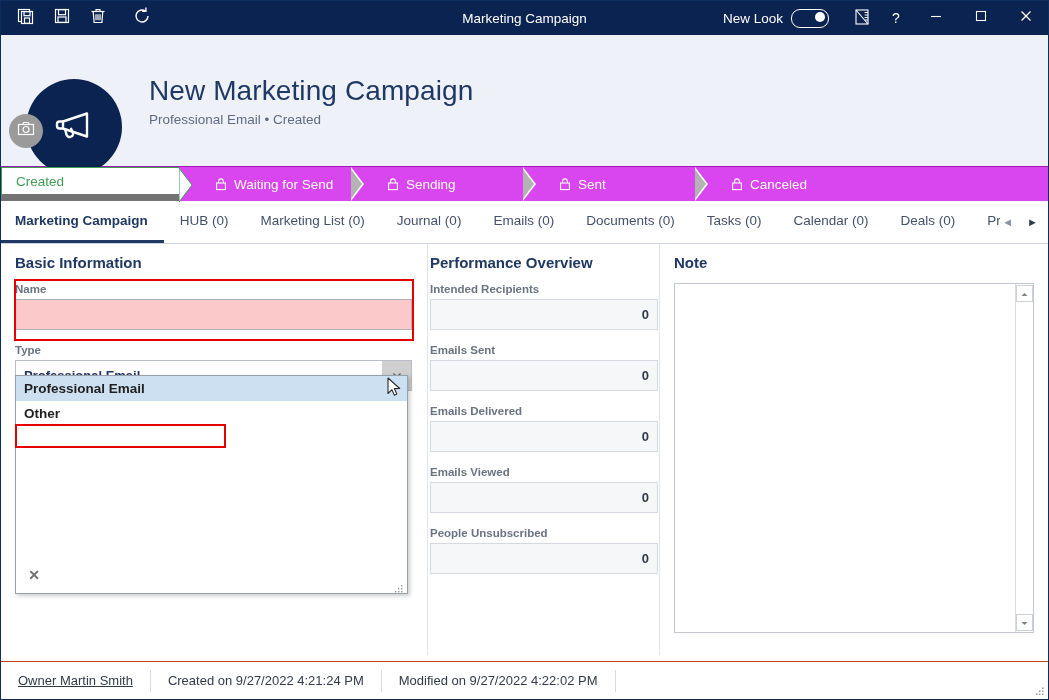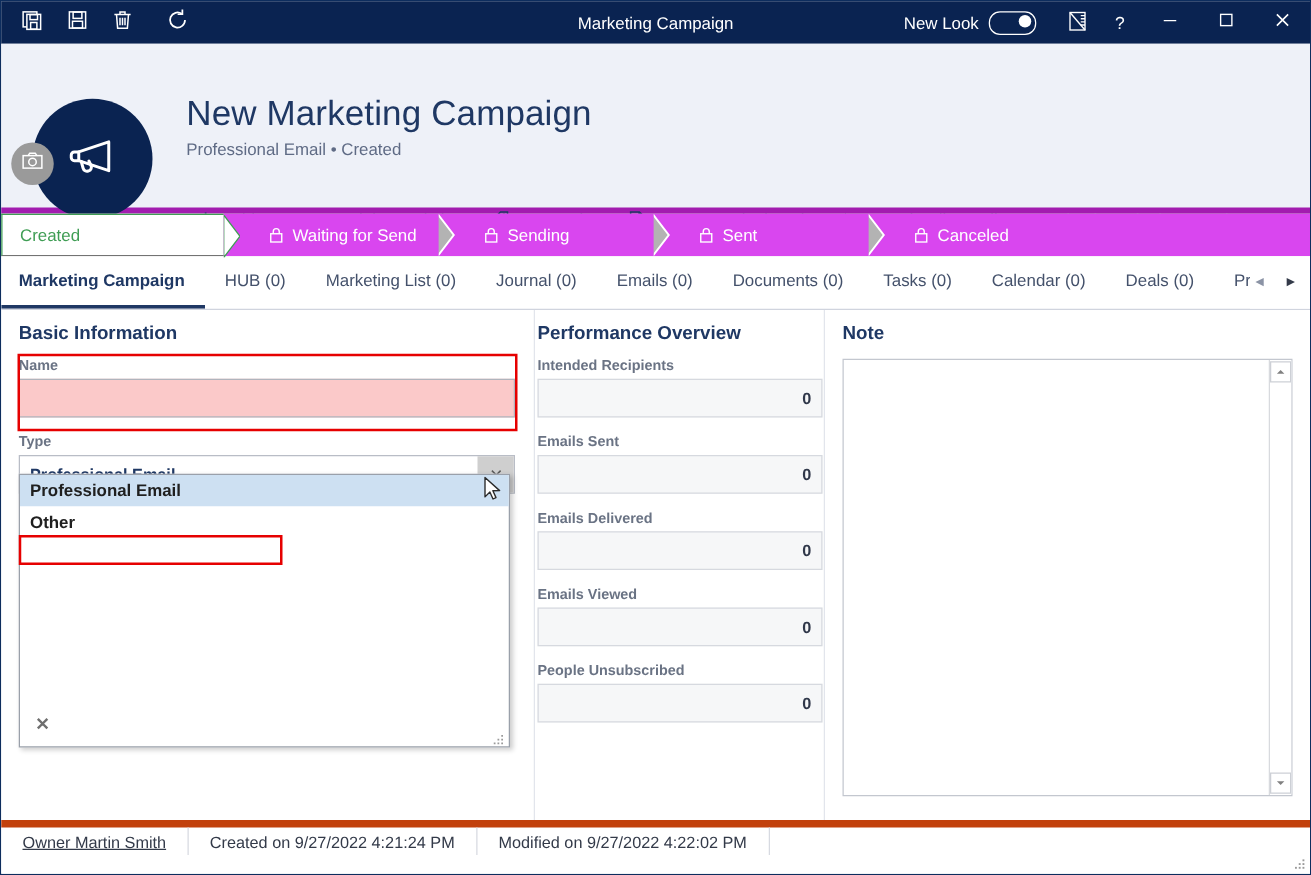--- a/index.html
+++ b/index.html
@@ -74,21 +74,21 @@
     width: 45px; height: 34px;
     display: flex; align-items: center; justify-content: center;
     color: #fff;
   }
 
   
   .header {
     background: #eef1f8;
     height: 131px;
     position: relative;
-    border-bottom: 5px solid #a21caf;
+    border-bottom: 1px solid #a21caf;
   }
   .avatar {
     position: absolute;
     left: 25px; top: 44px;
     width: 96px; height: 96px;
     border-radius: 50%;
     background: #0a2351;
     display: flex; align-items: center; justify-content: center;
   }
   .camera-badge {
@@ -151,21 +151,21 @@
   .stage .chev {
     position: absolute; right: -13px; top: 0;
     width: 13px; height: 34px;
     z-index: 3;
   }
   .stage.active {
     background: #ffffff;
     color: #3f9d54;
     padding-left: 14px;
     border-top: 1px solid #3f9d54;
-    border-bottom: 1px solid #737373;
+    border-bottom: 7px solid #737373;
     border-left: 1px solid #3f9d54;
   }
 
   
   .tabsrow {
     height: 42px;
     border-bottom: 1px solid #d0d4de;
     display: flex;
     align-items: stretch;
     background: #ffffff;
@@ -331,23 +331,23 @@
     margin: 1px;
     display: flex; align-items: center; justify-content: center;
     background: #ffffff;
   }
 
   
   .statusbar {
     position: absolute;
     left: 0; right: 0; bottom: 0;
     height: 37px;
-    border-top: 6px solid #c2410c;
-    background: #ffffff;
-    display: flex; 
+    border-top: 1px solid #c2410c;
+    background: #ffffff;
+    display: flex; align-items: center;
     font-size: 13px;
     color: #333a49;
   }
   .status-item {
     padding: 0 17px;
     white-space: nowrap;
     display: flex; align-items: center;
     height: 22px;
     border-right: 1px solid #d7dae1;
   }

